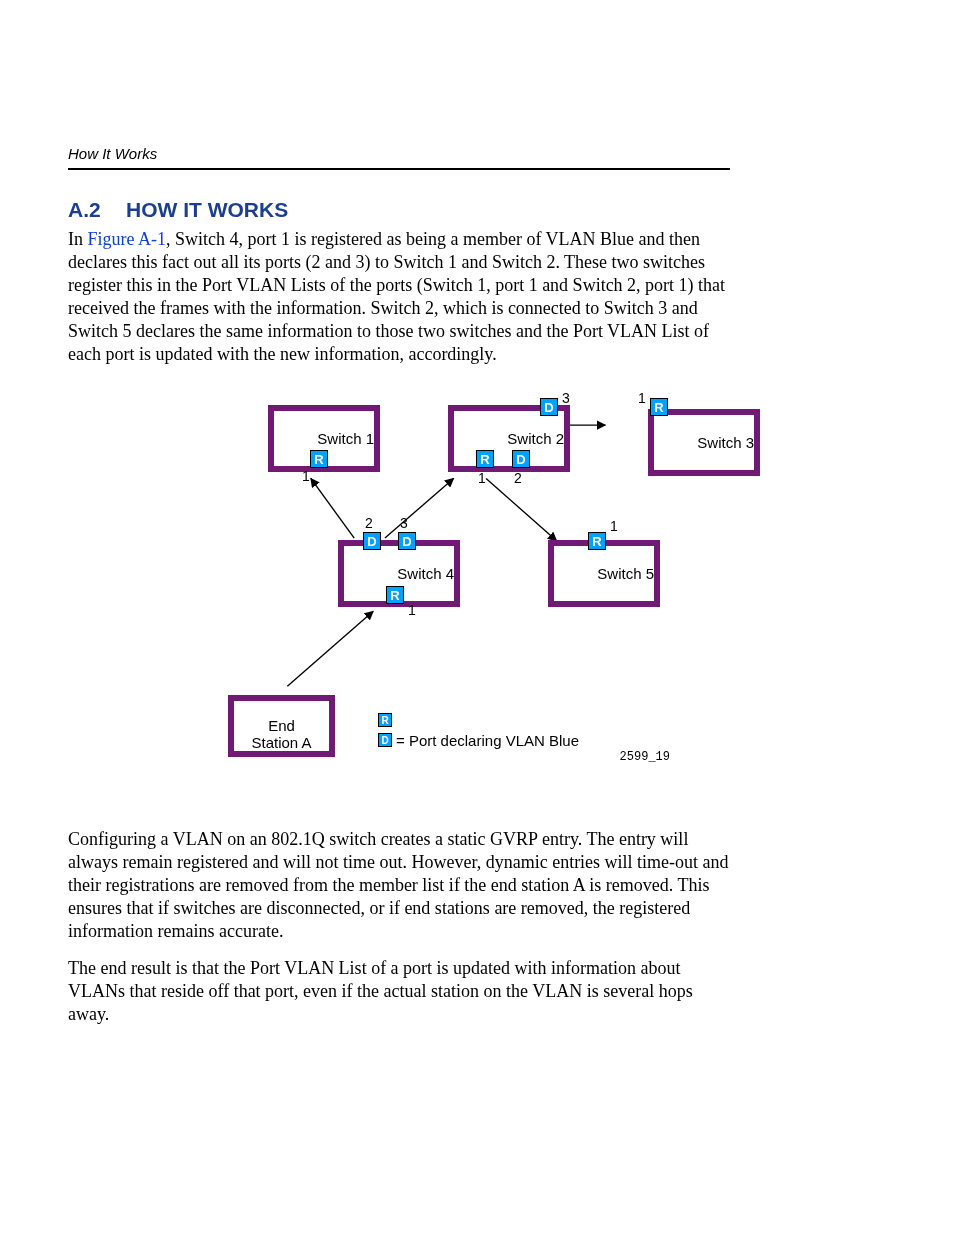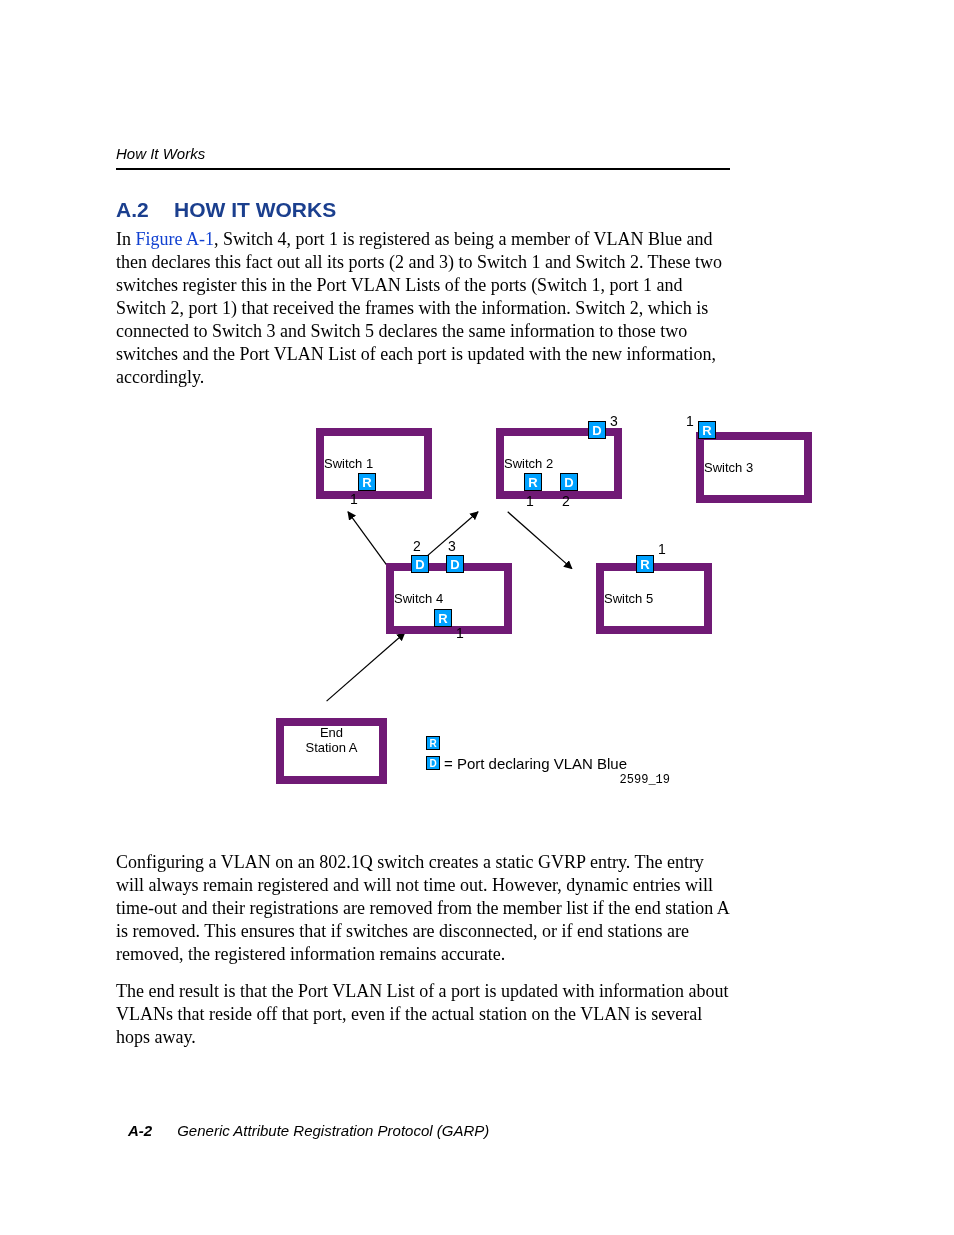--- a/index.html
+++ b/index.html
@@ -7,21 +7,21 @@
     padding: 0;
     background: #fff;
     font-family: "Times New Roman", Times, serif;
     color: #000;
   }
   .page {
     width: 850px;
     height: 1235px;
     position: relative;
     box-sizing: border-box;
-    padding: 145px 120px 0 116px;
+    padding: 145px 120px 0 68px;
     font-size: 18px;
   }
   .running-head {
     font-style: italic;
     font-family: Arial, Helvetica, sans-serif;
     font-size: 15px;
     margin-bottom: 6px;
   }
   .head-rule {
     border: 0;
@@ -52,27 +52,27 @@
 
   
   .figure-wrap {
     position: relative;
     height: 430px;
     margin: 10px 0 18px 120px;
     font-family: Arial, Helvetica, sans-serif;
   }
   .sw-box {
     position: absolute;
-    border: 8px solid #701a75;
+    border: 6px solid #701a75;
     background: #fff;
-    font-size: 13px;
+    font-size: 15px;
     text-align: center;
     display: flex;
     align-items: center;
-    justify-content: flex-start;
+    justify-content: flex-end;
   }
   .port-tag {
     position: absolute;
     width: 18px;
     height: 18px;
     background: #00a2ff;
     color: #fff;
     border: 1.5px solid #000;
     font-size: 13px;
     font-family: Arial, Helvetica, sans-serif;
@@ -207,18 +207,13 @@
         <span> = Port declaring VLAN Blue</span>
       </div>
     </div>
 
     <div class="fig-id" style="right:60px; top:370px;">2599_19</div>
   </div>
 
   <p class="body-p">Configuring a VLAN on an 802.1Q switch creates a static GVRP entry. The entry will always remain registered and will not time out. However, dynamic entries will time-out and their registrations are removed from the member list if the end station A is removed. This ensures that if switches are disconnected, or if end stations are removed, the registered information remains accurate.</p>
   <p class="body-p">The end result is that the Port VLAN List of a port is updated with information about VLANs that reside off that port, even if the actual station on the VLAN is several hops away.</p>
 
-  <div class="footer">
-    <b>A-2</b>
-    &nbsp;&nbsp;&nbsp;&nbsp;
-    <span>Generic Attribute Registration Protocol (GARP)</span>
-  </div>
 </div>
 
 </body></html>

